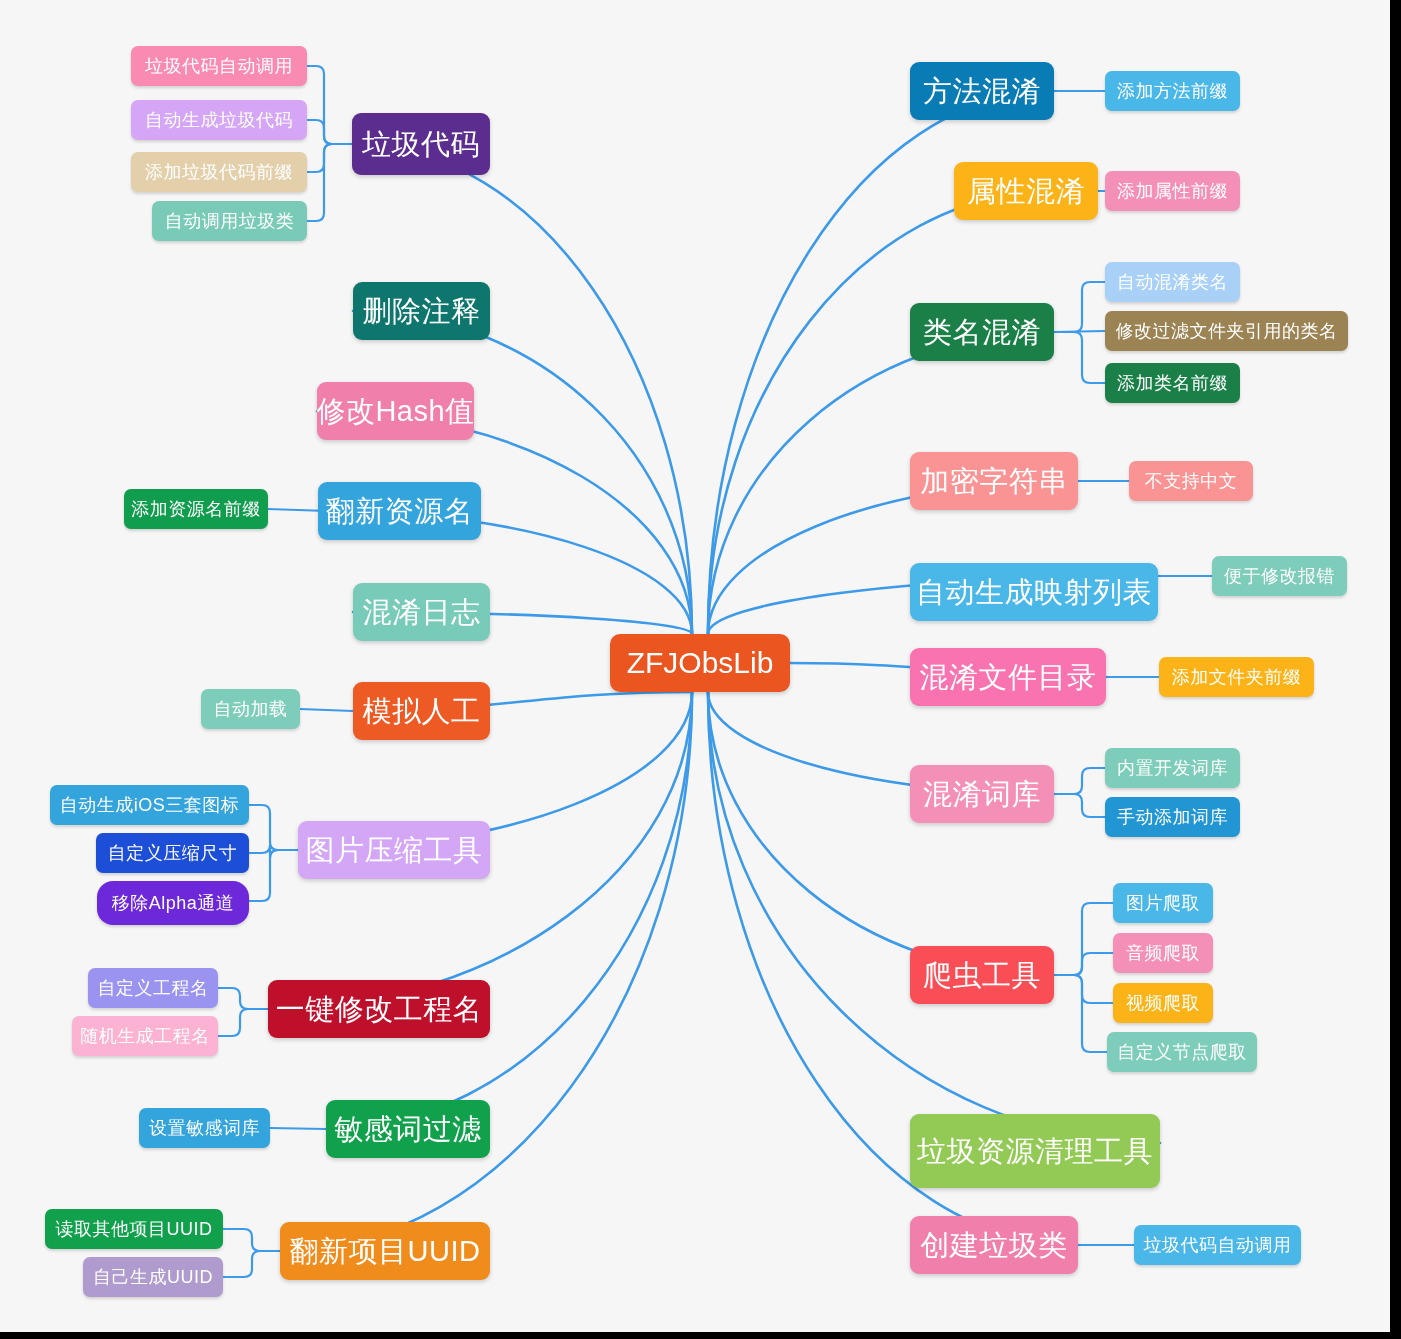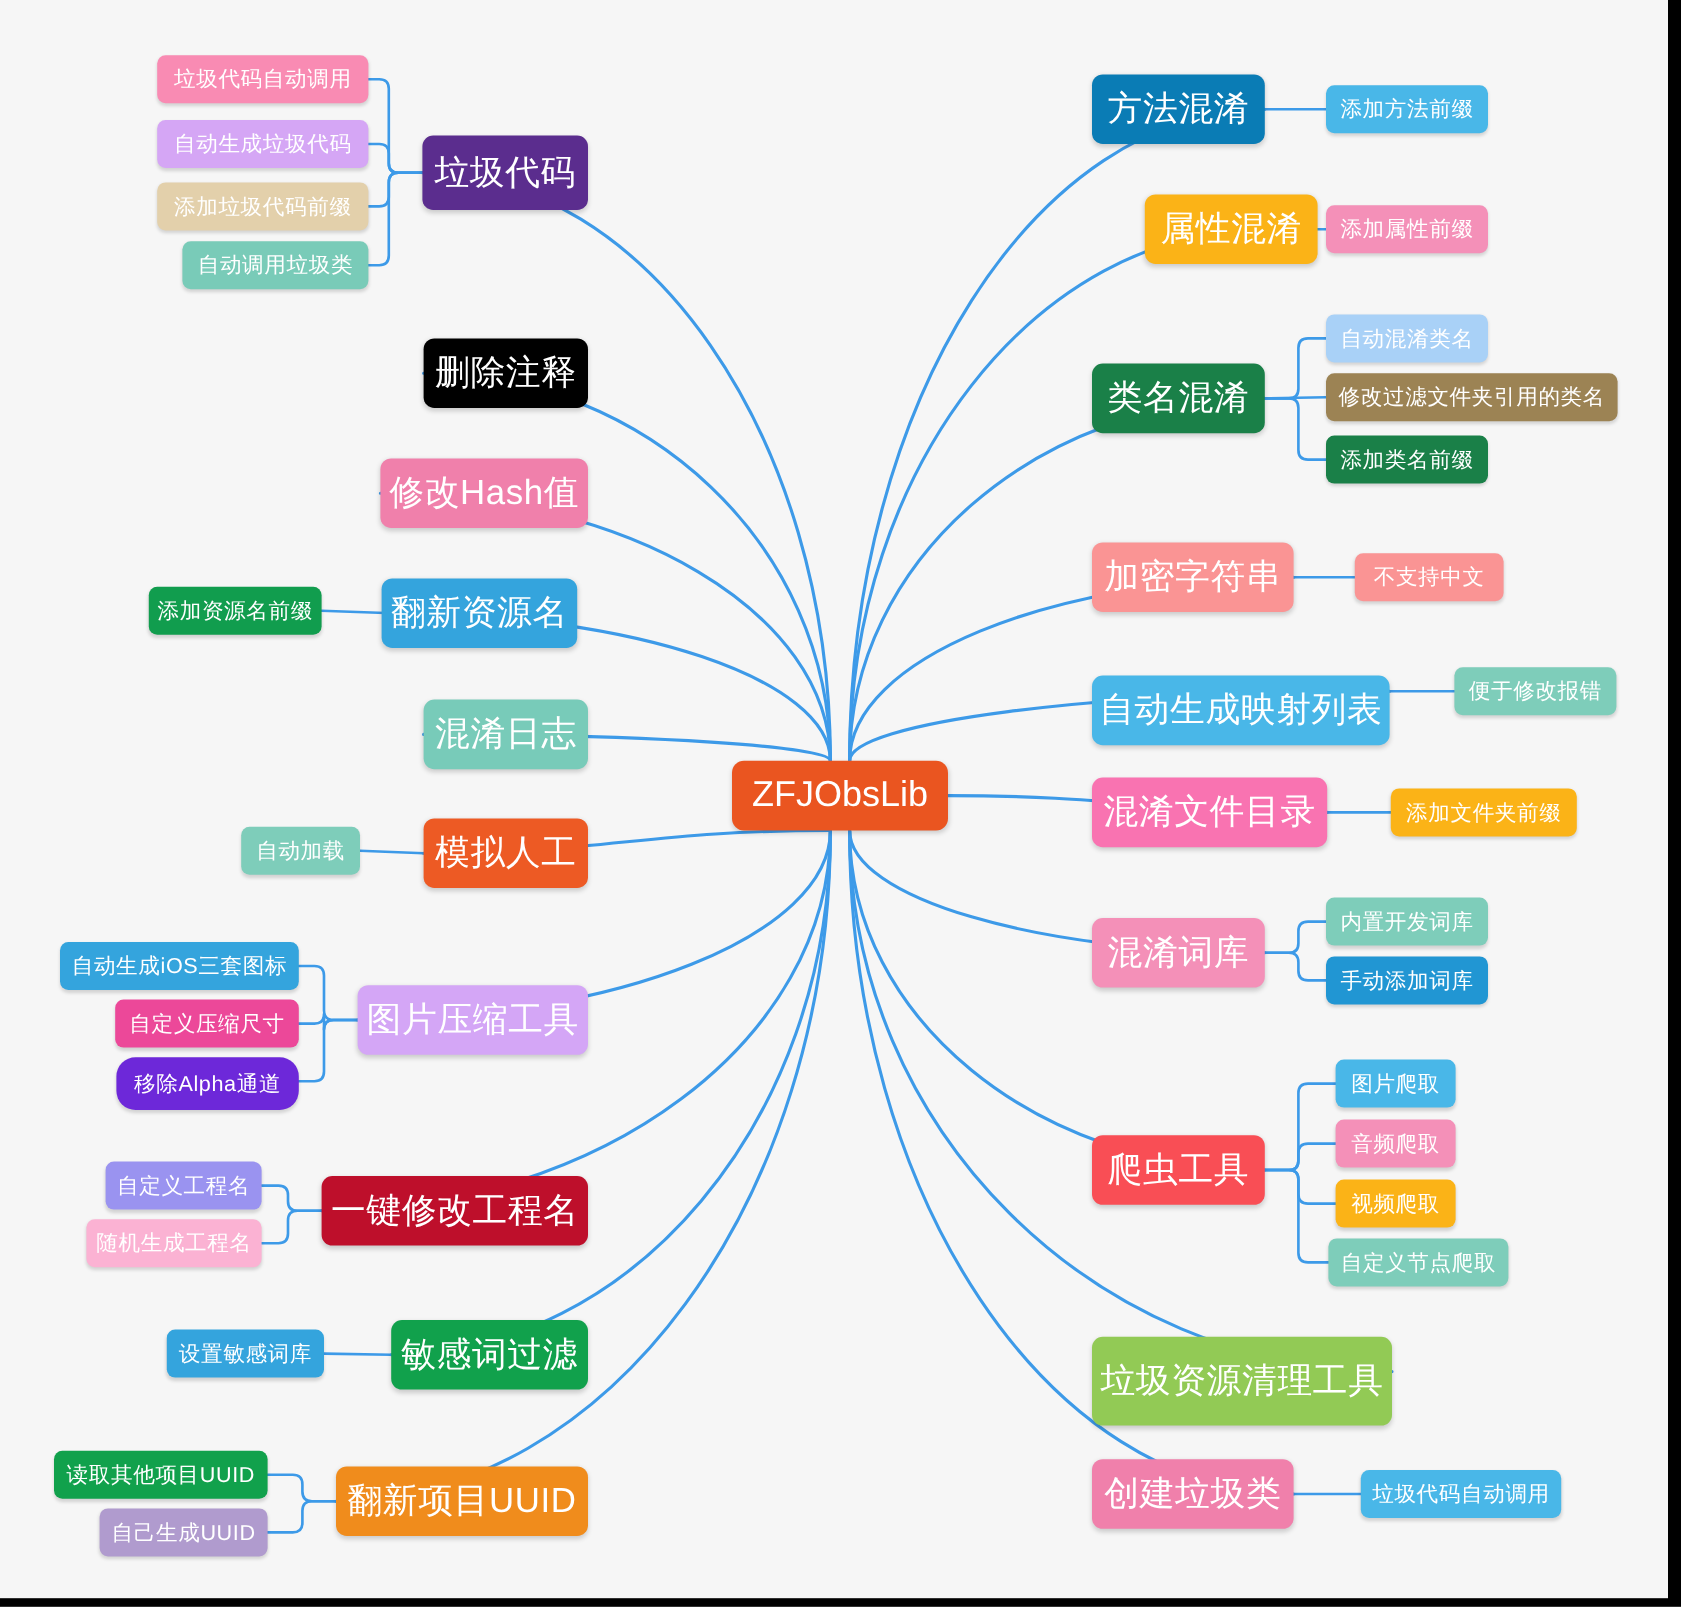--- a/index.html
+++ b/index.html
@@ -84,30 +84,30 @@
         <path d="M 708 692 C 708 996.1500000000001, 874.5 1245, 1078 1245" fill="none" stroke="#3d9ae8" stroke-width="2.6" stroke-linecap="round" stroke-linejoin="round"></path>
         <path d="M 1078 1245 L 1134 1245" fill="none" stroke="#3d9ae8" stroke-width="2.2" stroke-linecap="round" stroke-linejoin="round"></path>
       </svg>
     <div id="nodes">
         <div class="node root" style="left: 610px; top: 634px; width: 180px; height: 58px; background: rgb(234, 85, 32);">ZFJObsLib</div>
         <div class="node l1" style="left: 352px; top: 113px; width: 138px; height: 62px; background: rgb(91, 45, 142);">垃圾代码</div>
         <div class="node l2" style="left: 131px; top: 46px; width: 176px; height: 40px; background: rgb(249, 139, 179);">垃圾代码自动调用</div>
         <div class="node l2" style="left: 131px; top: 100px; width: 176px; height: 40px; background: rgb(213, 166, 245);">自动生成垃圾代码</div>
         <div class="node l2" style="left: 131px; top: 152px; width: 176px; height: 40px; background: rgb(227, 208, 171);">添加垃圾代码前缀</div>
         <div class="node l2" style="left: 152px; top: 201px; width: 155px; height: 40px; background: rgb(121, 203, 184);">自动调用垃圾类</div>
-        <div class="node l1" style="left: 353px; top: 282px; width: 137px; height: 58px; background: #000000;">删除注释</div>
-        <div class="node l1" style="left: 317px; top: 382px; width: 173px; height: 58px; background: rgb(240, 128, 171);">修改Hash值</div>
+        <div class="node l1" style="left: 353px; top: 282px; width: 137px; height: 58px; background: #0f766e;">删除注释</div>
+        <div class="node l1" style="left: 317px; top: 382px; width: 157px; height: 58px; background: rgb(240, 128, 171);">修改Hash值</div>
         <div class="node l1" style="left: 318px; top: 482px; width: 163px; height: 58px; background: rgb(52, 164, 221);">翻新资源名</div>
         <div class="node l2" style="left: 124px; top: 489px; width: 144px; height: 40px; background: rgb(17, 157, 78);">添加资源名前缀</div>
         <div class="node l1" style="left: 353px; top: 583px; width: 137px; height: 58px; background: rgb(120, 203, 185);">混淆日志</div>
         <div class="node l1" style="left: 353px; top: 682px; width: 137px; height: 58px; background: rgb(237, 90, 36);">模拟人工</div>
         <div class="node l2" style="left: 201px; top: 689px; width: 99px; height: 40px; background: rgb(126, 205, 186);">自动加载</div>
         <div class="node l1" style="left: 298px; top: 821px; width: 192px; height: 58px; background: rgb(212, 166, 246);">图片压缩工具</div>
         <div class="node l2" style="left: 50px; top: 785px; width: 199px; height: 40px; background: rgb(52, 164, 221);">自动生成iOS三套图标</div>
-        <div class="node l2" style="left: 96px; top: 833px; width: 153px; height: 40px; background: #ec4899;">自定义压缩尺寸</div>
+        <div class="node l2" style="left: 96px; top: 833px; width: 153px; height: 40px; background: #1d4ed8;">自定义压缩尺寸</div>
         <div class="node l2" style="left: 97px; top: 881px; width: 152px; height: 44px; background: #6d28d9; border-radius: 16px;">移除Alpha通道</div>
         <div class="node l1" style="left: 268px; top: 980px; width: 222px; height: 58px; background: rgb(190, 15, 43);">一键修改工程名</div>
         <div class="node l2" style="left: 88px; top: 968px; width: 130px; height: 40px; background: rgb(154, 147, 240);">自定义工程名</div>
         <div class="node l2" style="left: 72px; top: 1016px; width: 146px; height: 40px; background: rgb(251, 178, 211);">随机生成工程名</div>
         <div class="node l1" style="left: 326px; top: 1100px; width: 164px; height: 58px; background: rgb(17, 161, 76);">敏感词过滤</div>
         <div class="node l2" style="left: 139px; top: 1108px; width: 131px; height: 40px; background: rgb(52, 164, 221);">设置敏感词库</div>
         <div class="node l1" style="left: 280px; top: 1222px; width: 210px; height: 58px; background: rgb(240, 140, 28);">翻新项目UUID</div>
         <div class="node l2" style="left: 45px; top: 1209px; width: 178px; height: 40px; background: rgb(17, 161, 76);">读取其他项目UUID</div>
         <div class="node l2" style="left: 83px; top: 1257px; width: 140px; height: 40px; background: rgb(176, 155, 206);">自己生成UUID</div>
         <div class="node l1" style="left: 910px; top: 62px; width: 144px; height: 58px; background: rgb(10, 124, 181);">方法混淆</div>

